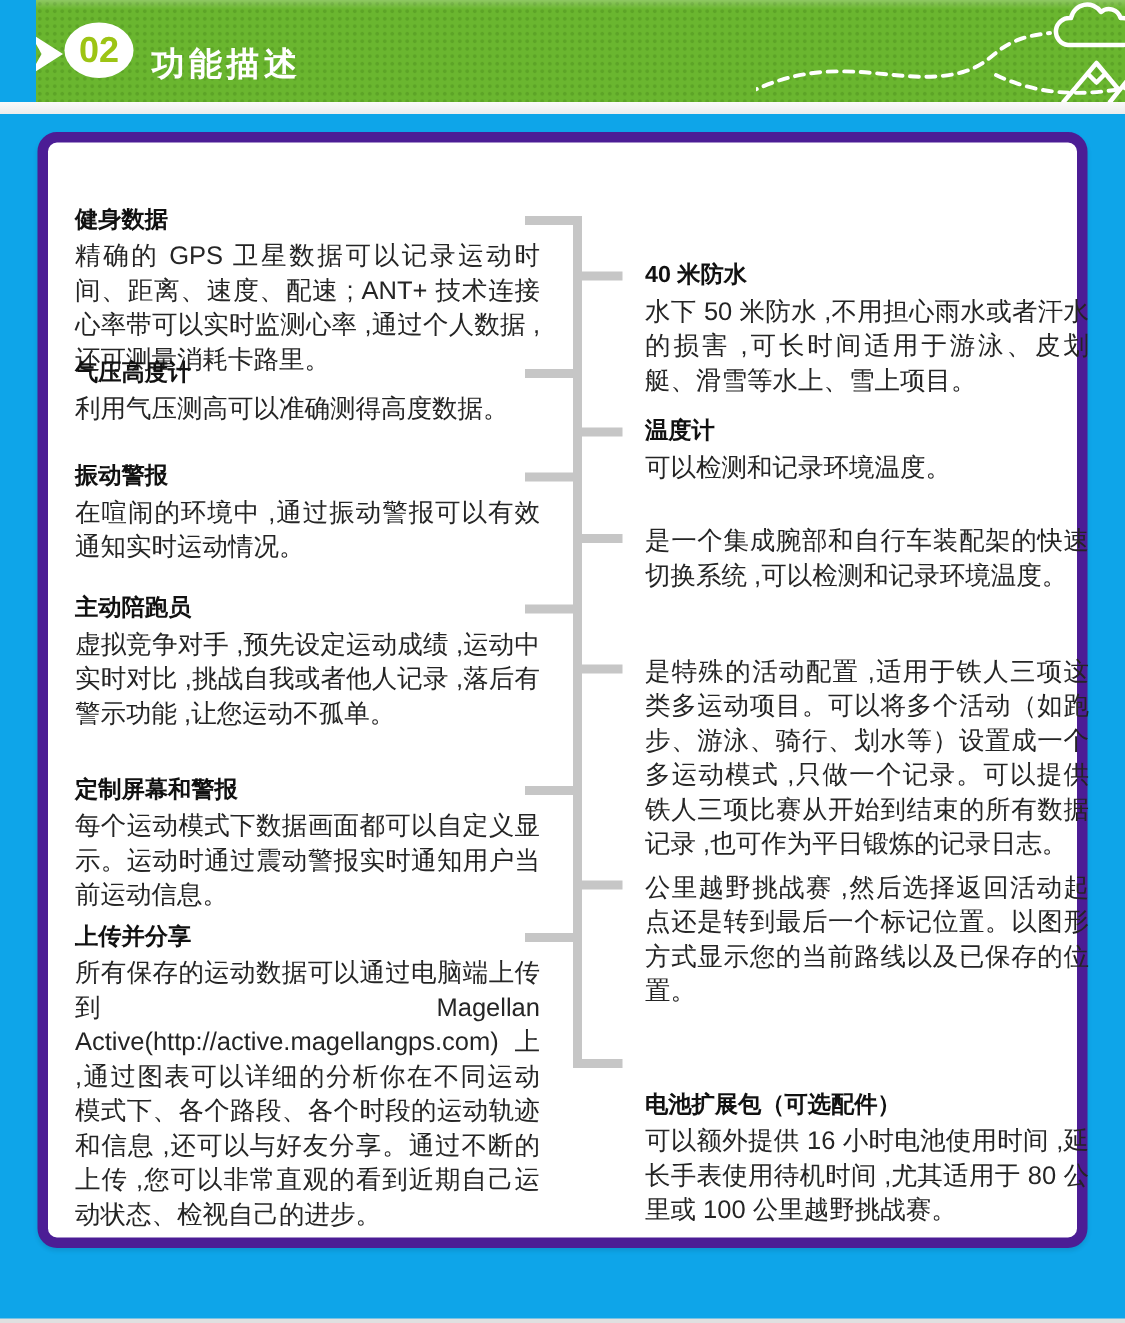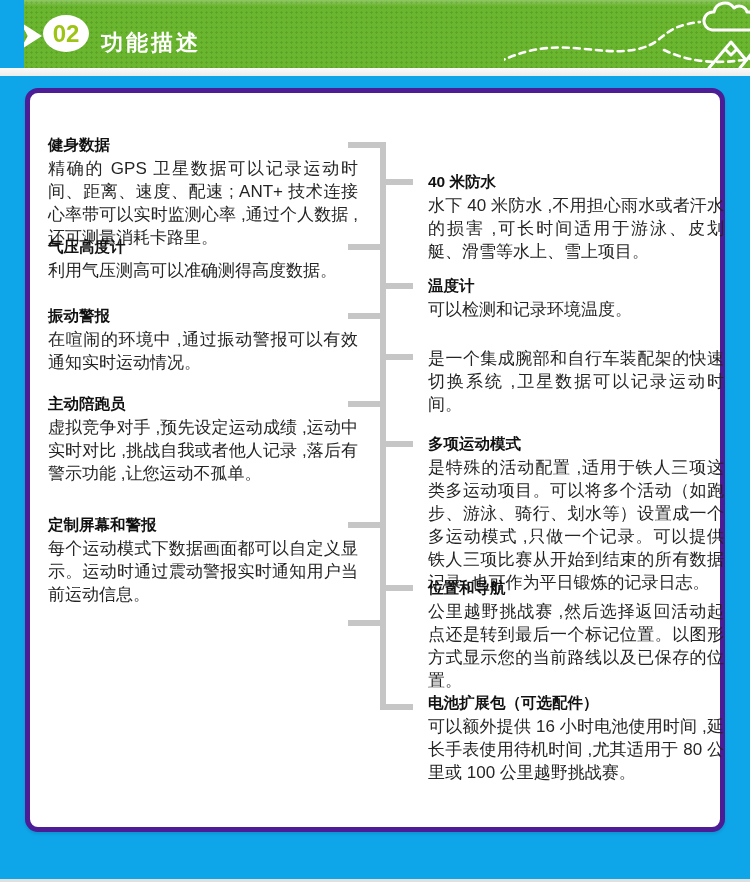--- a/index.html
+++ b/index.html
@@ -57,29 +57,29 @@
   }
   .bottom-line {
     position:absolute; left:0; bottom:0; width:750px; height:3px;
     background:#e0e0e0;
   }
   
   .card {
     position:absolute; left:25px; top:88px;
     width:700px; height:744px;
     background:#ffffff;
-    border:5px solid #4c1d95;
+    border:7px solid #4c1d95;
     border-radius:13px;
     box-shadow:0 2px 3px rgba(0,0,0,0.10);
   }
   .feature { position:absolute; }
   .left-col  { left:18px;  width:310px; }
   .right-col { left:398px; width:296px; }
   .l0{top:42px}  .l1{top:144px} .l2{top:213px} .l3{top:301px} .l4{top:422px} .l5{top:520px}
-  .r0{top:79px}  .r1{top:183px} .r2{top:254px} .r3{top:341px} .r4{top:485px} .r5{top:600px}
+  .r0{top:79px}  .r1{top:183px} .r2{top:254px} .r3{top:341px} .r4{top:485px} .r5{top:632px}
   .feature-title {
     font-size:15.5px; font-weight:bold; color:#111;
     line-height:20px; margin-bottom:2px;
   }
   .feature-body {
     font-size:17px; color:#252525;
     line-height:23px;
     text-align:justify;
   }
   
@@ -130,38 +130,40 @@
       <p class="feature-body">在喧闹的环境中 ,通过振动警报可以有效通知实时运动情况。</p>
     </section>
     <section class="feature left-col l4">
       <h3 class="feature-title">定制屏幕和警报</h3>
       <p class="feature-body">每个运动模式下数据画面都可以自定义显示。运动时通过震动警报实时通知用户当前运动信息。</p>
     </section>
     <section class="feature left-col l3">
       <h3 class="feature-title">主动陪跑员</h3>
       <p class="feature-body">虚拟竞争对手 ,预先设定运动成绩 ,运动中实时对比 ,挑战自我或者他人记录 ,落后有警示功能 ,让您运动不孤单。</p>
     </section>
+    <section class="feature left-col l5">
+      <h3 class="feature-title">上传并分享</h3>
+      <p class="feature-body">所有保存的运动数据可以通过电脑端上传到 Magellan Active(http://active.magellangps.com) 上 ,通过图表可以详细的分析你在不同运动模式下、各个路段、各个时段的运动轨迹和信息 ,还可以与好友分享。通过不断的上传 ,您可以非常直观的看到近期自己运动状态、检视自己的进步。</p>
+    </section>
 
     <section class="feature right-col r0">
       <h3 class="feature-title">40 米防水</h3>
-      <p class="feature-body">水下 40 米防水 ,不用担心雨水或者汗水的损害 ,可长时间适用于游泳、皮划艇、滑雪等水上、雪上项目。</p>
+      <p class="feature-body">水下 50 米防水 ,不用担心雨水或者汗水的损害 ,可长时间适用于游泳、皮划艇、滑雪等水上、雪上项目。</p>
     </section>
     <section class="feature right-col r1">
       <h3 class="feature-title">温度计</h3>
       <p class="feature-body">可以检测和记录环境温度。</p>
     </section>
     <section class="feature right-col r2">
-      <p class="feature-body">是一个集成腕部和自行车装配架的快速切换系统 ,卫星数据可以记录运动时间。</p>
+      <p class="feature-body">是一个集成腕部和自行车装配架的快速切换系统 ,可以检测和记录环境温度。</p>
     </section>
     <section class="feature right-col r3">
-      <h3 class="feature-title">多项运动模式</h3>
       <p class="feature-body">是特殊的活动配置 ,适用于铁人三项这类多运动项目。可以将多个活动（如跑步、游泳、骑行、划水等）设置成一个多运动模式 ,只做一个记录。可以提供铁人三项比赛从开始到结束的所有数据记录 ,也可作为平日锻炼的记录日志。</p>
     </section>
     <section class="feature right-col r4">
-      <h3 class="feature-title">位置和导航</h3>
       <p class="feature-body">公里越野挑战赛 ,然后选择返回活动起点还是转到最后一个标记位置。以图形方式显示您的当前路线以及已保存的位置。</p>
     </section>
     <section class="feature right-col r5">
       <h3 class="feature-title">电池扩展包（可选配件）</h3>
       <p class="feature-body">可以额外提供 16 小时电池使用时间 ,延长手表使用待机时间 ,尤其适用于 80 公里或 100 公里越野挑战赛。</p>
     </section>
 
     <div class="connector">
         <div class="tick" style="height: 6px; top: 49px; background: rgb(198, 198, 198); left: 318px; width: 38px;"></div>
         <div class="tick" style="height: 6px; top: 151px; background: rgb(198, 198, 198); left: 318px; width: 38px;"></div>

